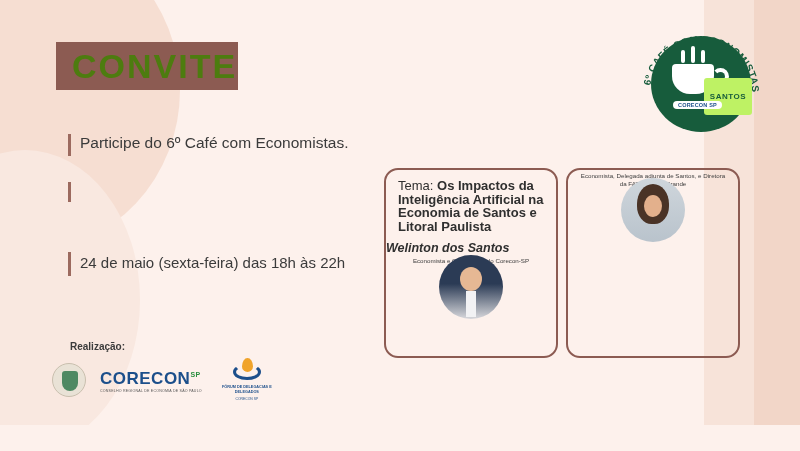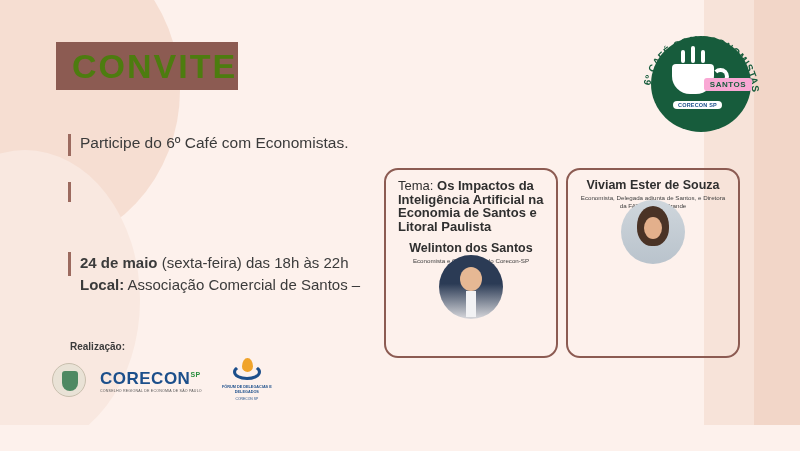--- a/index.html
+++ b/index.html
@@ -94,21 +94,21 @@
     white-space: nowrap;
   }
 
   .datablock {
     position: absolute;
     left: 80px; top: 252px;
     font-size: 15px;
     color: #3b3b3b;
     line-height: 22px;
   }
-  .datablock .strong { font-weight: bold; }
+  .datablock .strong { font-weight: normal; }
 
   
   .realizacao-label {
     position: absolute;
     left: 70px; top: 341px;
     font-size: 10px;
     font-weight: bold;
     color: #3b3b3b;
   }
   .logos-row {
@@ -193,24 +193,25 @@
   .card-theme {
     margin: 9px 12px 0 12px;
     font-size: 13px;
     line-height: 13.5px;
     color: #2f2f2f;
     font-weight: bold;
   }
   .card-theme .lbl { font-weight: normal; }
   .card-name {
     margin-top: 8px;
-    text-align: center;
+    text-align: left;
     font-size: 12.5px;
     font-weight: bold;
     color: #2f2f2f;
+    font-style: italic;
   }
   .card-role {
     margin-top: 2px;
     text-align: center;
     font-size: 6.2px;
     color: #3d3d3d;
     line-height: 8px;
     padding: 0 10px;
   }
   .avatar {
@@ -295,25 +296,25 @@
   .cafe-arc-text text {
     font-family: "Liberation Sans", sans-serif;
     font-size: 10px;
     font-weight: bold;
     fill: #175c3c;
     letter-spacing: .4px;
   }
   .santos-badge {
     position: absolute;
     right: 8px; top: 48px;
-    background: #f9a8d4;
+    background: #bef264;
     color: #175c3c;
     font-size: 8px;
     font-weight: bold;
-    padding: 2px 6px;
+    padding: 14px 6px;
     border-radius: 3px;
     letter-spacing: .5px;
   }
   .cafe-footer {
     position: absolute;
     left: 31px; top: 71px;
     background: #ffffff;
     border-radius: 8px;
     padding: 1px 5px;
     font-size: 5.5px;
@@ -336,21 +337,20 @@
   <div class="convite-text">CONVITE</div>
 
   <div class="line-accent l1-accent"></div>
   <div class="participe"><span>Participe do </span><b>6º Café com Economistas.</b></div>
 
   <div class="line-accent l2-accent"></div>
 
   <div class="line-accent l3-accent"></div>
   <div class="datablock">
     <div><span class="strong">24 de maio</span><span> (sexta-feira) das 18h às 22h</span></div>
-    <div><span class="strong">Local:</span><span> Associação Comercial de Santos –</span></div>
   </div>
 
   <div class="realizacao-label">Realização:</div>
   <div class="logos-row">
     <div class="logo-gov"></div>
     <div class="logo-corecon">
       <div class="corecon-main"><span>CORECON</span><sup>SP</sup></div>
       <div class="corecon-sub">CONSELHO REGIONAL DE ECONOMIA DE SÃO PAULO</div>
     </div>
     <div class="logo-forum">
@@ -364,21 +364,20 @@
   </div>
 
   <div class="card card-1">
     <div class="card-theme"><span class="lbl">Tema: </span><span>Os Impactos da Inteligência Artificial na Economia de Santos e Litoral Paulista</span></div>
     <div class="card-name">Welinton dos Santos</div>
     <div class="card-role">Economista e Conselheiro do Corecon-SP</div>
     <div class="avatar av1"></div>
   </div>
 
   <div class="card card-2">
-    <div class="card-name">Viviam Ester de Souza</div>
     <div class="card-role">Economista, Delegada adjunta de Santos, e Diretora da FATEC Praia Grande</div>
     <div class="avatar av2"></div>
   </div>
 
   <div class="cafe-logo">
     <svg class="cafe-arc-text" viewBox="0 0 118 108">
       <path id="arcpath" d="M 8,62 A 51,49 0 1 1 110,62" fill="none"></path>
       <text>
         <textPath href="#arcpath" startOffset="4%">6º CAFÉ COM ECONOMISTAS</textPath>
       </text>

